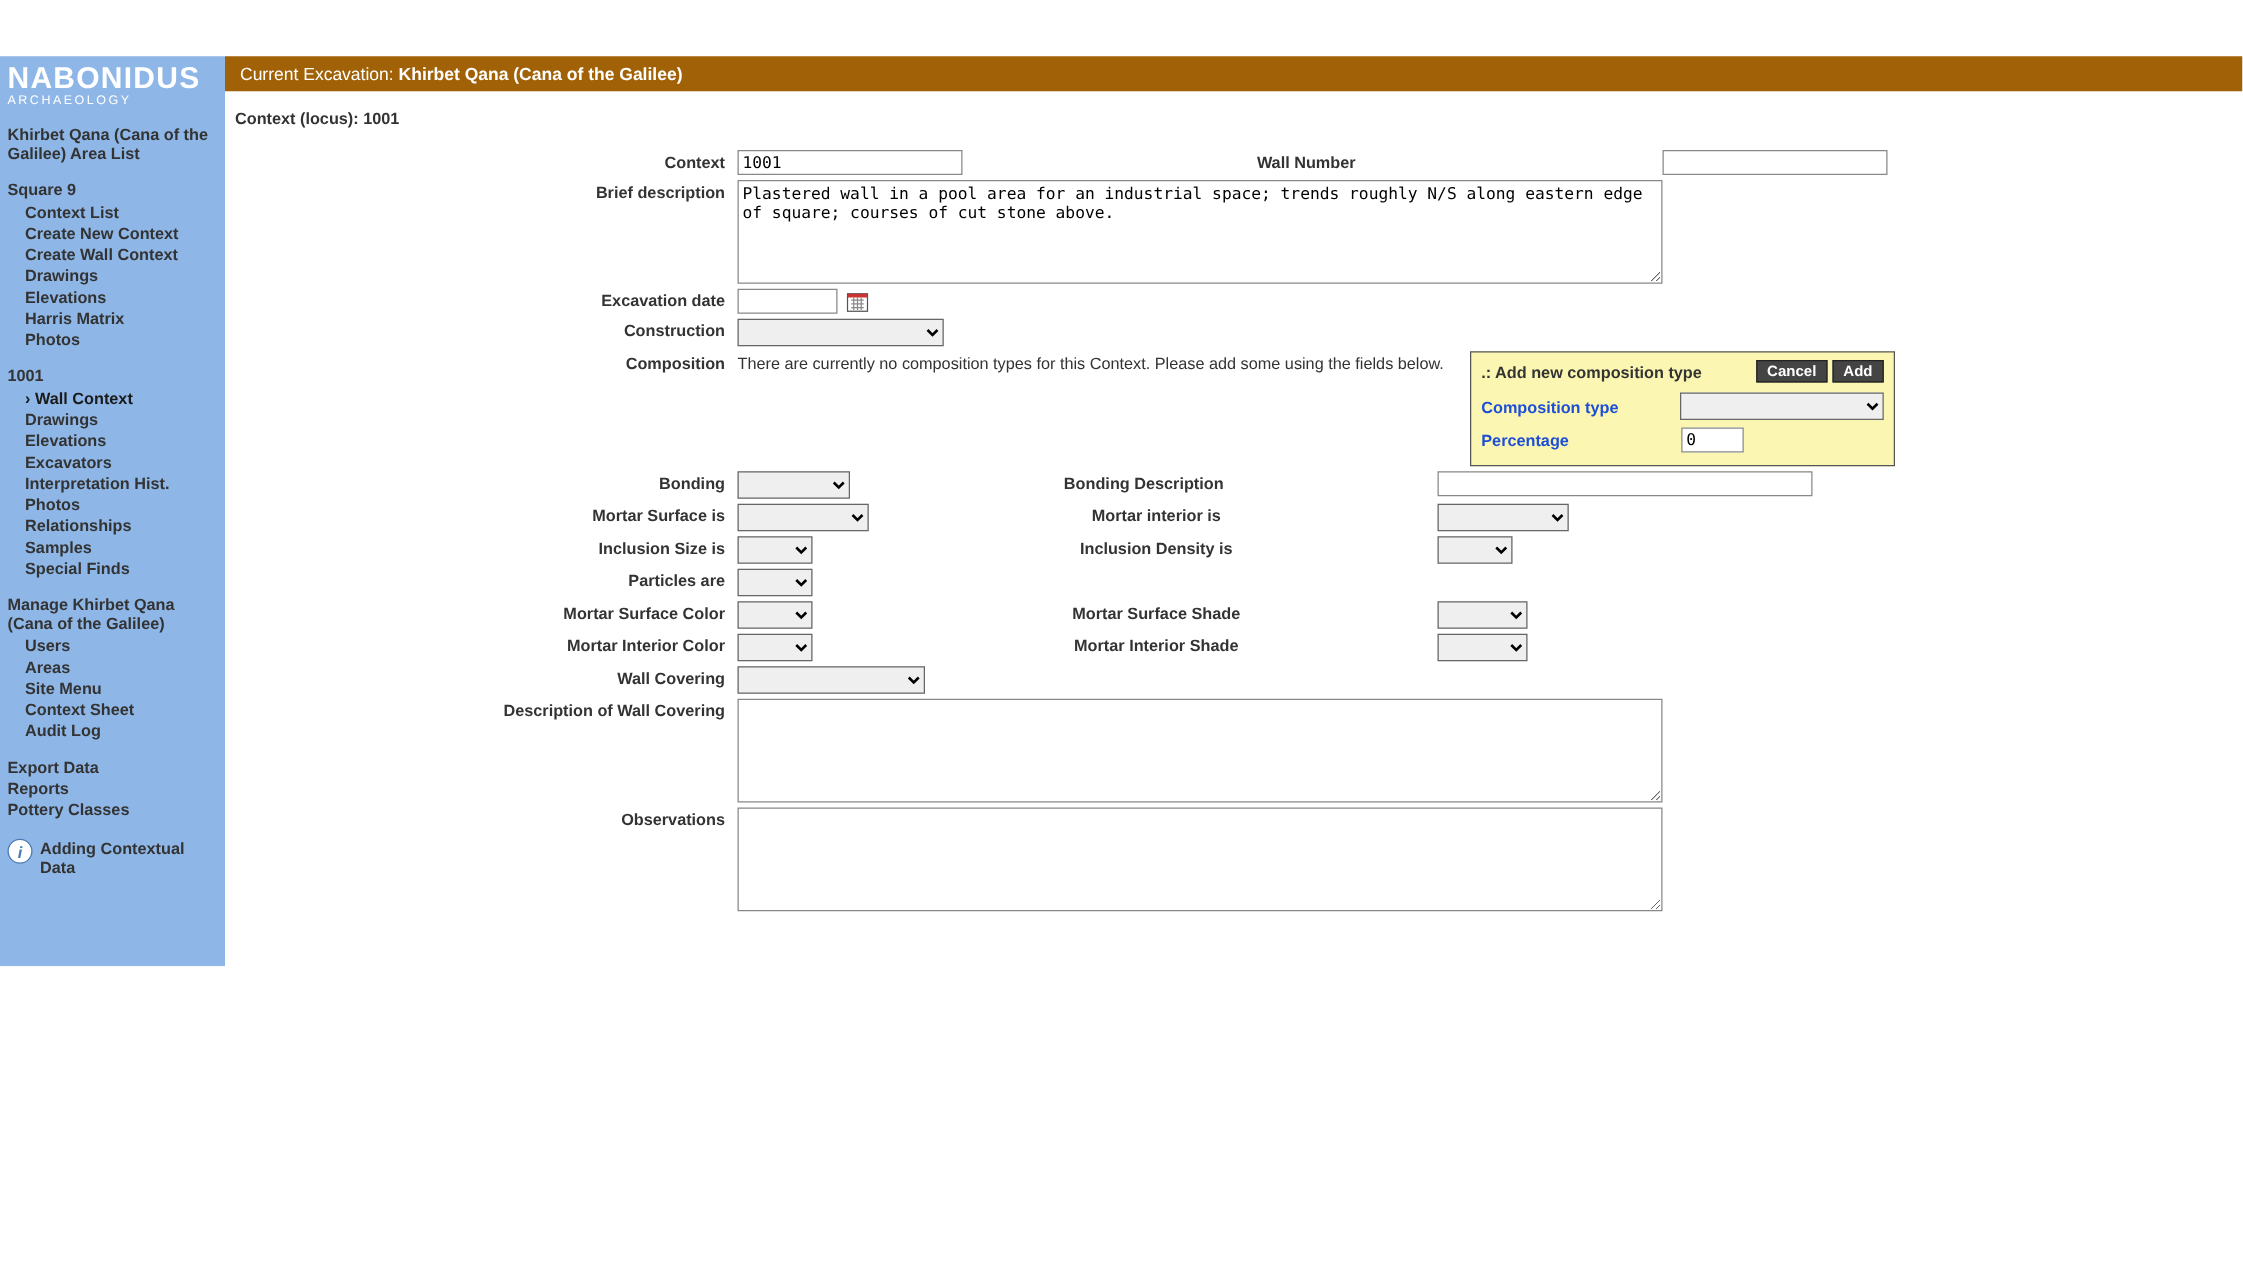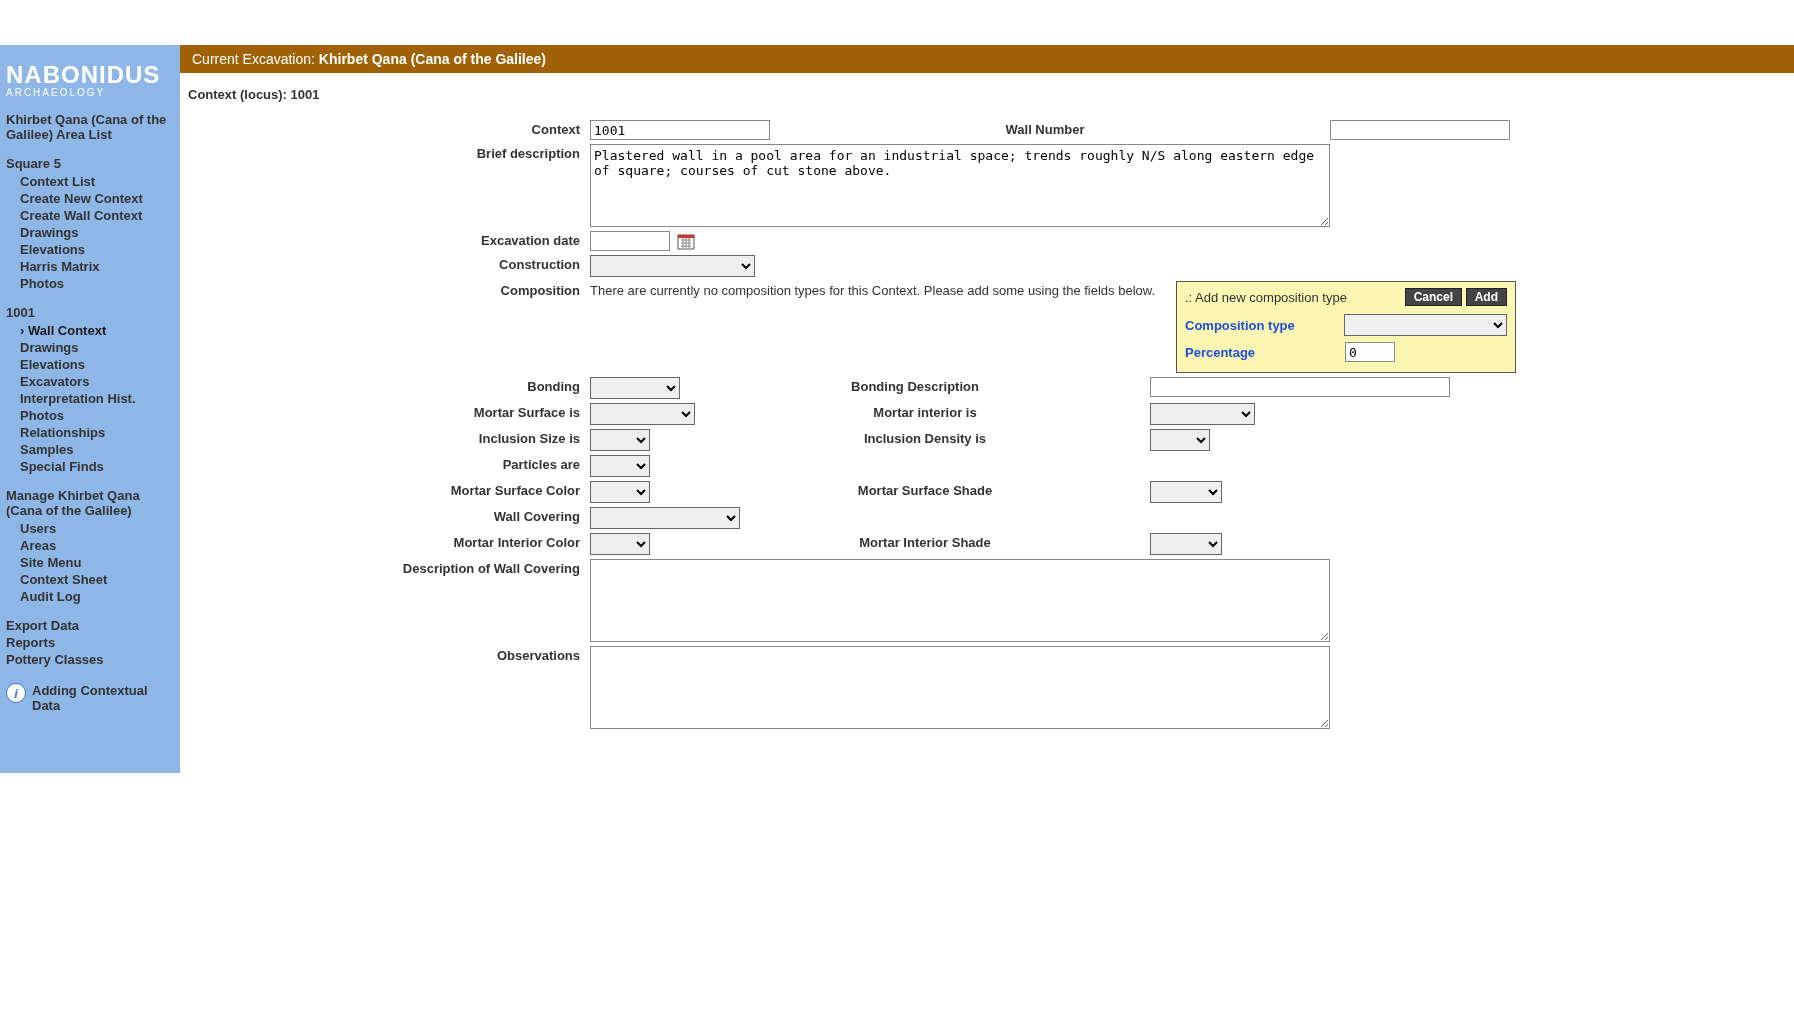--- a/index.html
+++ b/index.html
@@ -18,21 +18,21 @@
     min-height: 100%;
     background: #fff;
     padding-top: 45px;
   }
   
   .sidebar {
     width: 180px;
     flex: 0 0 180px;
     background: #8eb7e7;
     color: #333;
-    padding: 18px 6px 40px 6px;
+    padding: 6px 6px 40px 6px;
     box-sizing: border-box;
   }
   .brand {
     font-size: 24px;
     font-weight: 800;
     letter-spacing: 1px;
     color: #fff;
     margin: 0;
     line-height: 1;
   }
@@ -201,21 +201,21 @@
     box-sizing: border-box;
     margin-left: 6px;
   }
   .comp-panel-head {
     display: flex;
     justify-content: space-between;
     align-items: center;
     margin-bottom: 8px;
   }
   .comp-panel-title {
-    font-weight: 400;
+    font-weight: 700;
     font-size: 13px;
   }
   .btn {
     background: #444;
     color: #fff;
     border: 1px solid #222;
     font-weight: 700;
     font-size: 12px;
     padding: 1px 8px;
     cursor: pointer;
@@ -244,21 +244,21 @@
 
   <aside class="sidebar">
     <div class="brand">NABONIDUS</div>
     <div class="brand-sub">ARCHAEOLOGY</div>
 
     <div class="side-section">
       <div class="side-heading">Khirbet Qana (Cana of the Galilee) Area List</div>
     </div>
 
     <div class="side-section">
-      <div class="side-heading">Square 5</div>
+      <div class="side-heading">Square 9</div>
       <ul class="side-links">
         <li>Context List</li>
         <li>Create New Context</li>
         <li>Create Wall Context</li>
         <li>Drawings</li>
         <li>Elevations</li>
         <li>Harris Matrix</li>
         <li>Photos</li>
       </ul>
     </div>
@@ -395,32 +395,32 @@
       </div>
 
       <div class="form-row">
         <div class="label">Mortar Surface Color</div>
         <div style="width:120px;"><select class="input-select w55s"><option></option></select></div>
         <div class="label-right" style="width:430px;">Mortar Surface Shade</div>
         <select class="input-select" style="width:72px;"><option></option></select>
       </div>
 
       <div class="form-row">
-        <div class="label">Wall Covering</div>
-        <select class="input-select w145s"><option></option></select>
-      </div>
-
-      <div class="form-row">
         <div class="label">Mortar Interior Color</div>
         <div style="width:120px;"><select class="input-select w55s"><option></option></select></div>
         <div class="label-right" style="width:430px;">Mortar Interior Shade</div>
         <select class="input-select" style="width:72px;"><option></option></select>
       </div>
 
       <div class="form-row">
+        <div class="label">Wall Covering</div>
+        <select class="input-select w145s"><option></option></select>
+      </div>
+
+      <div class="form-row">
         <div class="label">Description of Wall Covering</div>
         <textarea class="input-text" rows="5" style=""></textarea>
       </div>
 
       <div class="form-row">
         <div class="label">Observations</div>
         <textarea class="input-text" rows="5" style=""></textarea>
       </div>
     </div>
   </main>

